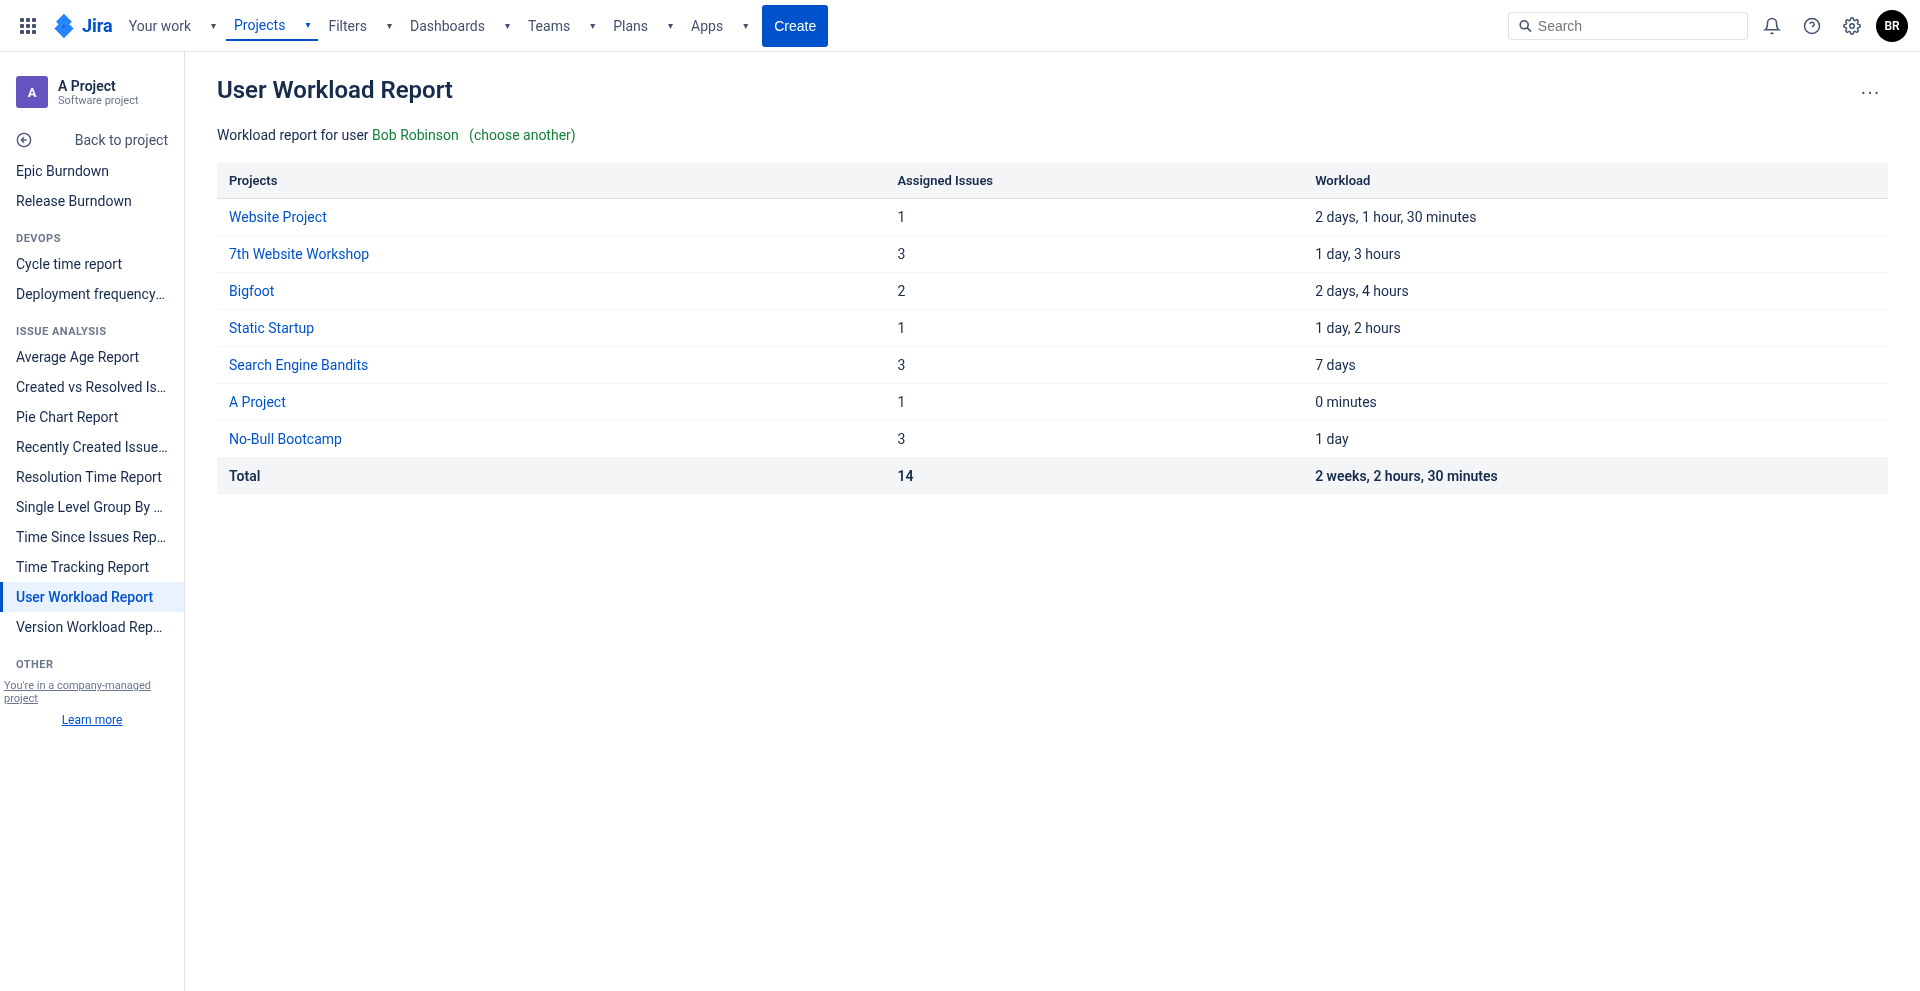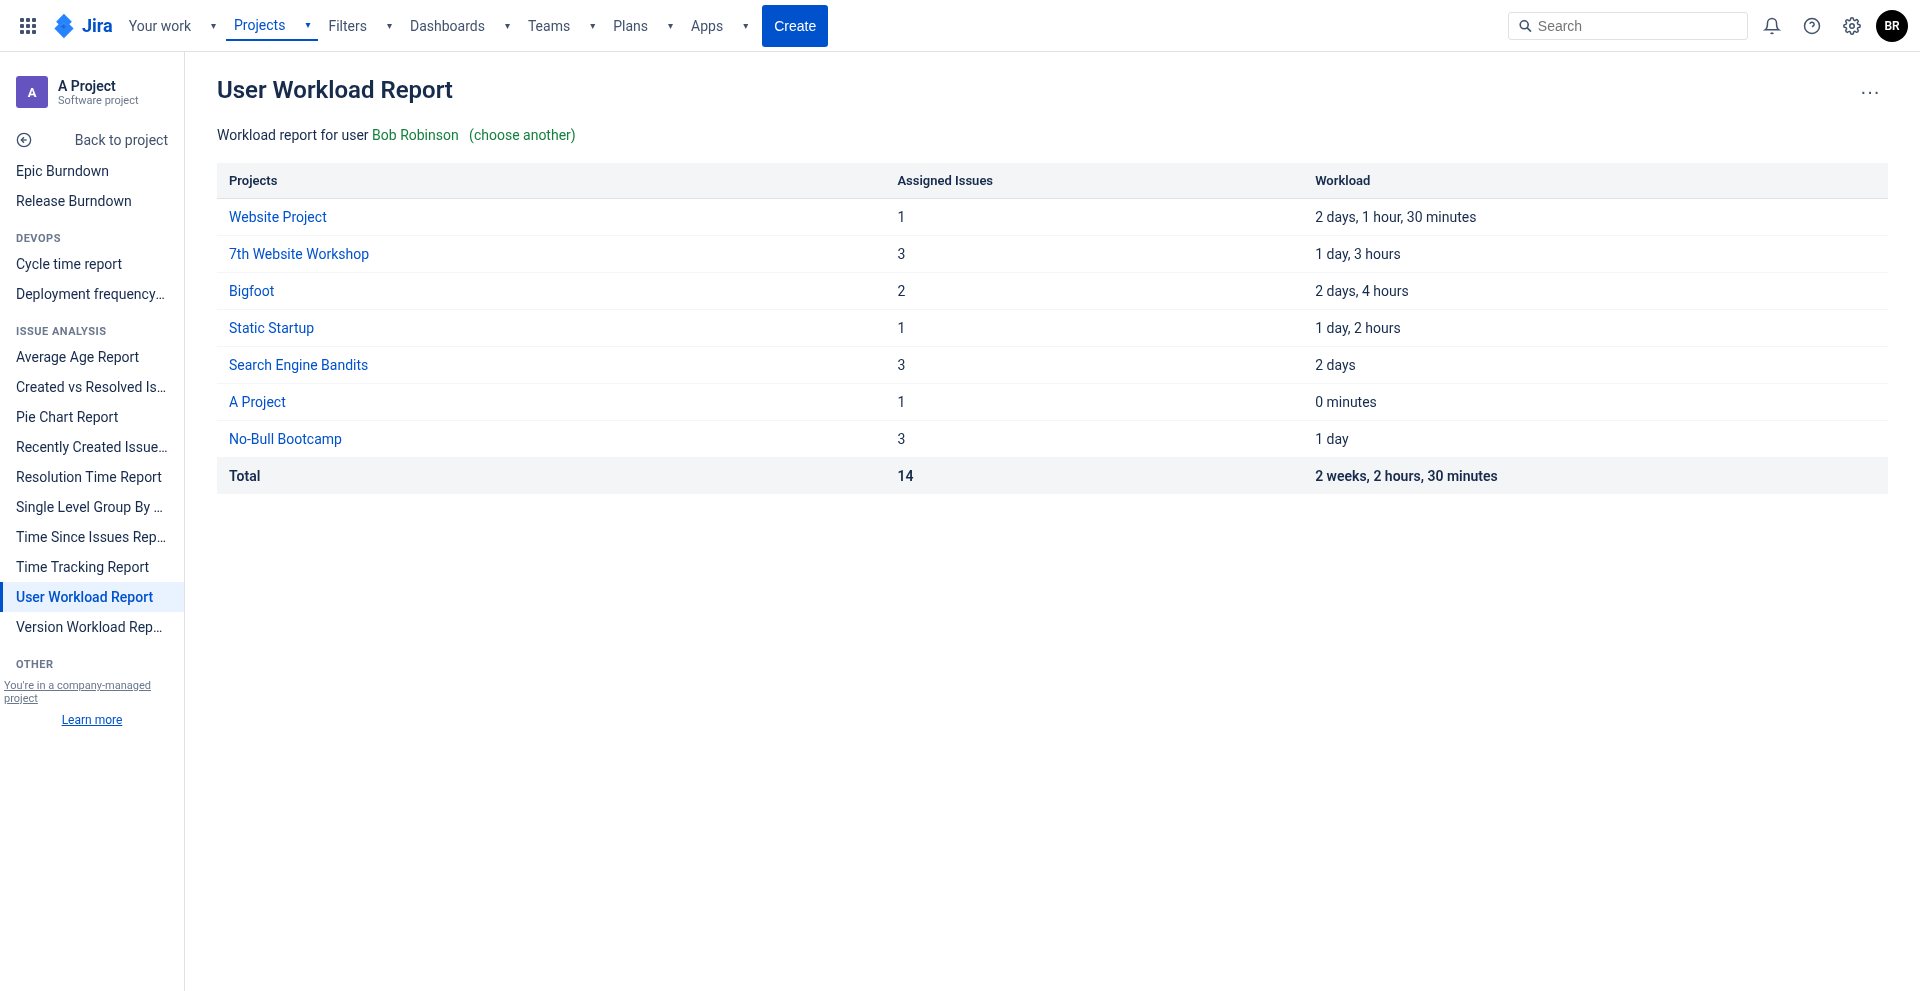--- a/index.html
+++ b/index.html
@@ -293,21 +293,21 @@
       <td>2 days, 4 hours</td>
     </tr>
           <tr>
       <td><a href="#">Static Startup</a></td>
       <td>1</td>
       <td>1 day, 2 hours</td>
     </tr>
           <tr>
       <td><a href="#">Search Engine Bandits</a></td>
       <td>3</td>
-      <td>2 days</td>
+      <td>7 days</td>
     </tr>
           <tr>
       <td><a href="#">A Project</a></td>
       <td>1</td>
       <td>0 minutes</td>
     </tr>
           <tr>
       <td><a href="#">No-Bull Bootcamp</a></td>
       <td>3</td>
       <td>1 day</td>

